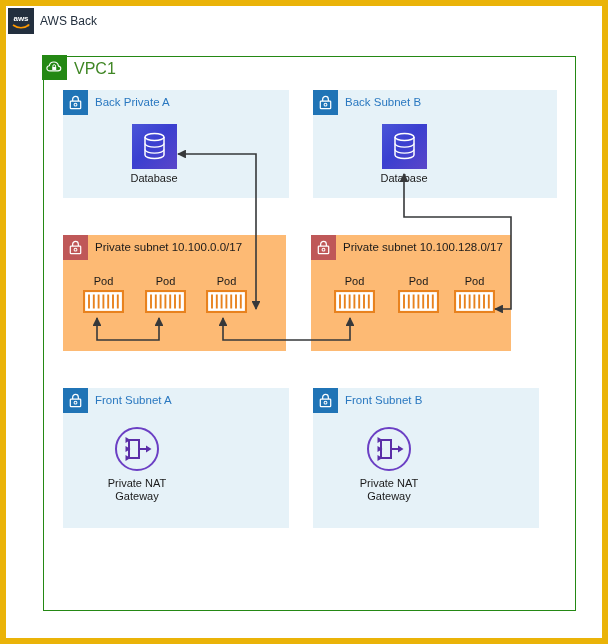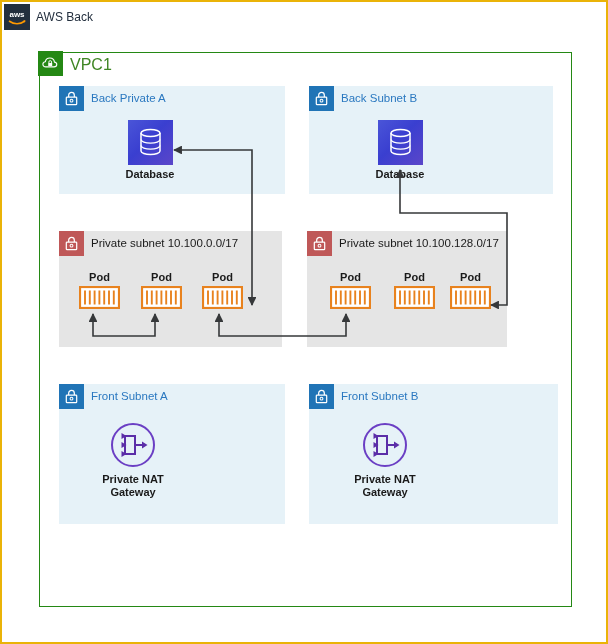--- a/index.html
+++ b/index.html
@@ -8,21 +8,21 @@
     background: #ffffff;
   }
   body {
     font-family: "Liberation Sans", sans-serif;
   }
   #canvas {
     position: relative;
     width: 608px;
     height: 644px;
     background: #ffffff;
-    border: 2px solid #eab308;
+    border: 6px solid #eab308;
     box-sizing: border-box;
     overflow: hidden;
   }
 
   
   .aws-logo {
     position: absolute;
     left: 2px;
     top: 2px;
     width: 26px;
@@ -74,21 +74,21 @@
     line-height: 25px;
     white-space: nowrap;
   }
 
   
   .subnet {
     position: absolute;
     box-sizing: border-box;
   }
   .subnet.public  { background: #e6f2f8; }
-  .subnet.private { background: #e5e5e5; }
+  .subnet.private { background: #fdba74; }
 
   .subnet-icon {
     position: absolute;
     left: 0;
     top: 0;
     width: 25px;
     height: 25px;
     display: flex;
     align-items: center;
     justify-content: center;
@@ -111,21 +111,20 @@
   
   .node {
     position: absolute;
     text-align: center;
   }
   .node-label {
     font-size: 11px;
     color: #1a1a1a;
     line-height: 13px;
     white-space: nowrap;
-    font-weight: bold;
   }
   .node-label.above { margin-bottom: 2px; }
   .node-label.below { margin-top: 3px; }
 
   .db-icon {
     width: 45px;
     height: 45px;
     margin: 0 auto;
     background: linear-gradient(135deg, #4a55d8 0%, #3a3fd0 45%, #5b46c9 100%);
     display: block;
@@ -376,21 +375,21 @@
           <path d="M13.5 22 L18.5 25 L13.5 28 Z" fill="#5b2ea8"></path>
           <path d="M13.5 31 L18.5 34 L13.5 37 Z" fill="#5b2ea8"></path>
           <path d="M34 21.5 L39.5 25 L34 28.5 Z" fill="#5b2ea8"></path>
         </svg>
       </div>
       <div class="node-label below">Private NAT</div>
       <div class="node-label">Gateway</div>
     </div>
   </div>
 
-  <div class="subnet public" style="left:307px; top:382px; width:249px; height:140px;padding-left:37px;">
+  <div class="subnet public" style="left:307px; top:382px; width:226px; height:140px;padding-left:37px;">
     <div class="subnet-icon blue">
       <svg width="17" height="17" viewBox="0 0 18 18" aria-hidden="true">
         <rect x="3.5" y="7.5" width="11" height="8" rx="0.8" fill="none" stroke="#ffffff" stroke-width="1.3"></rect>
         <path d="M6 7.5 V5.6 A3 3 0 0 1 12 5.6 V7.5" fill="none" stroke="#ffffff" stroke-width="1.3"></path>
         <circle cx="9" cy="11.3" r="1.5" fill="none" stroke="#ffffff" stroke-width="1.1"></circle>
       </svg>
     </div>
     <div class="subnet-title blue-txt">Front Subnet B</div>
 
     <div class="node" style="left:26px; top:36px; width:100px;">

